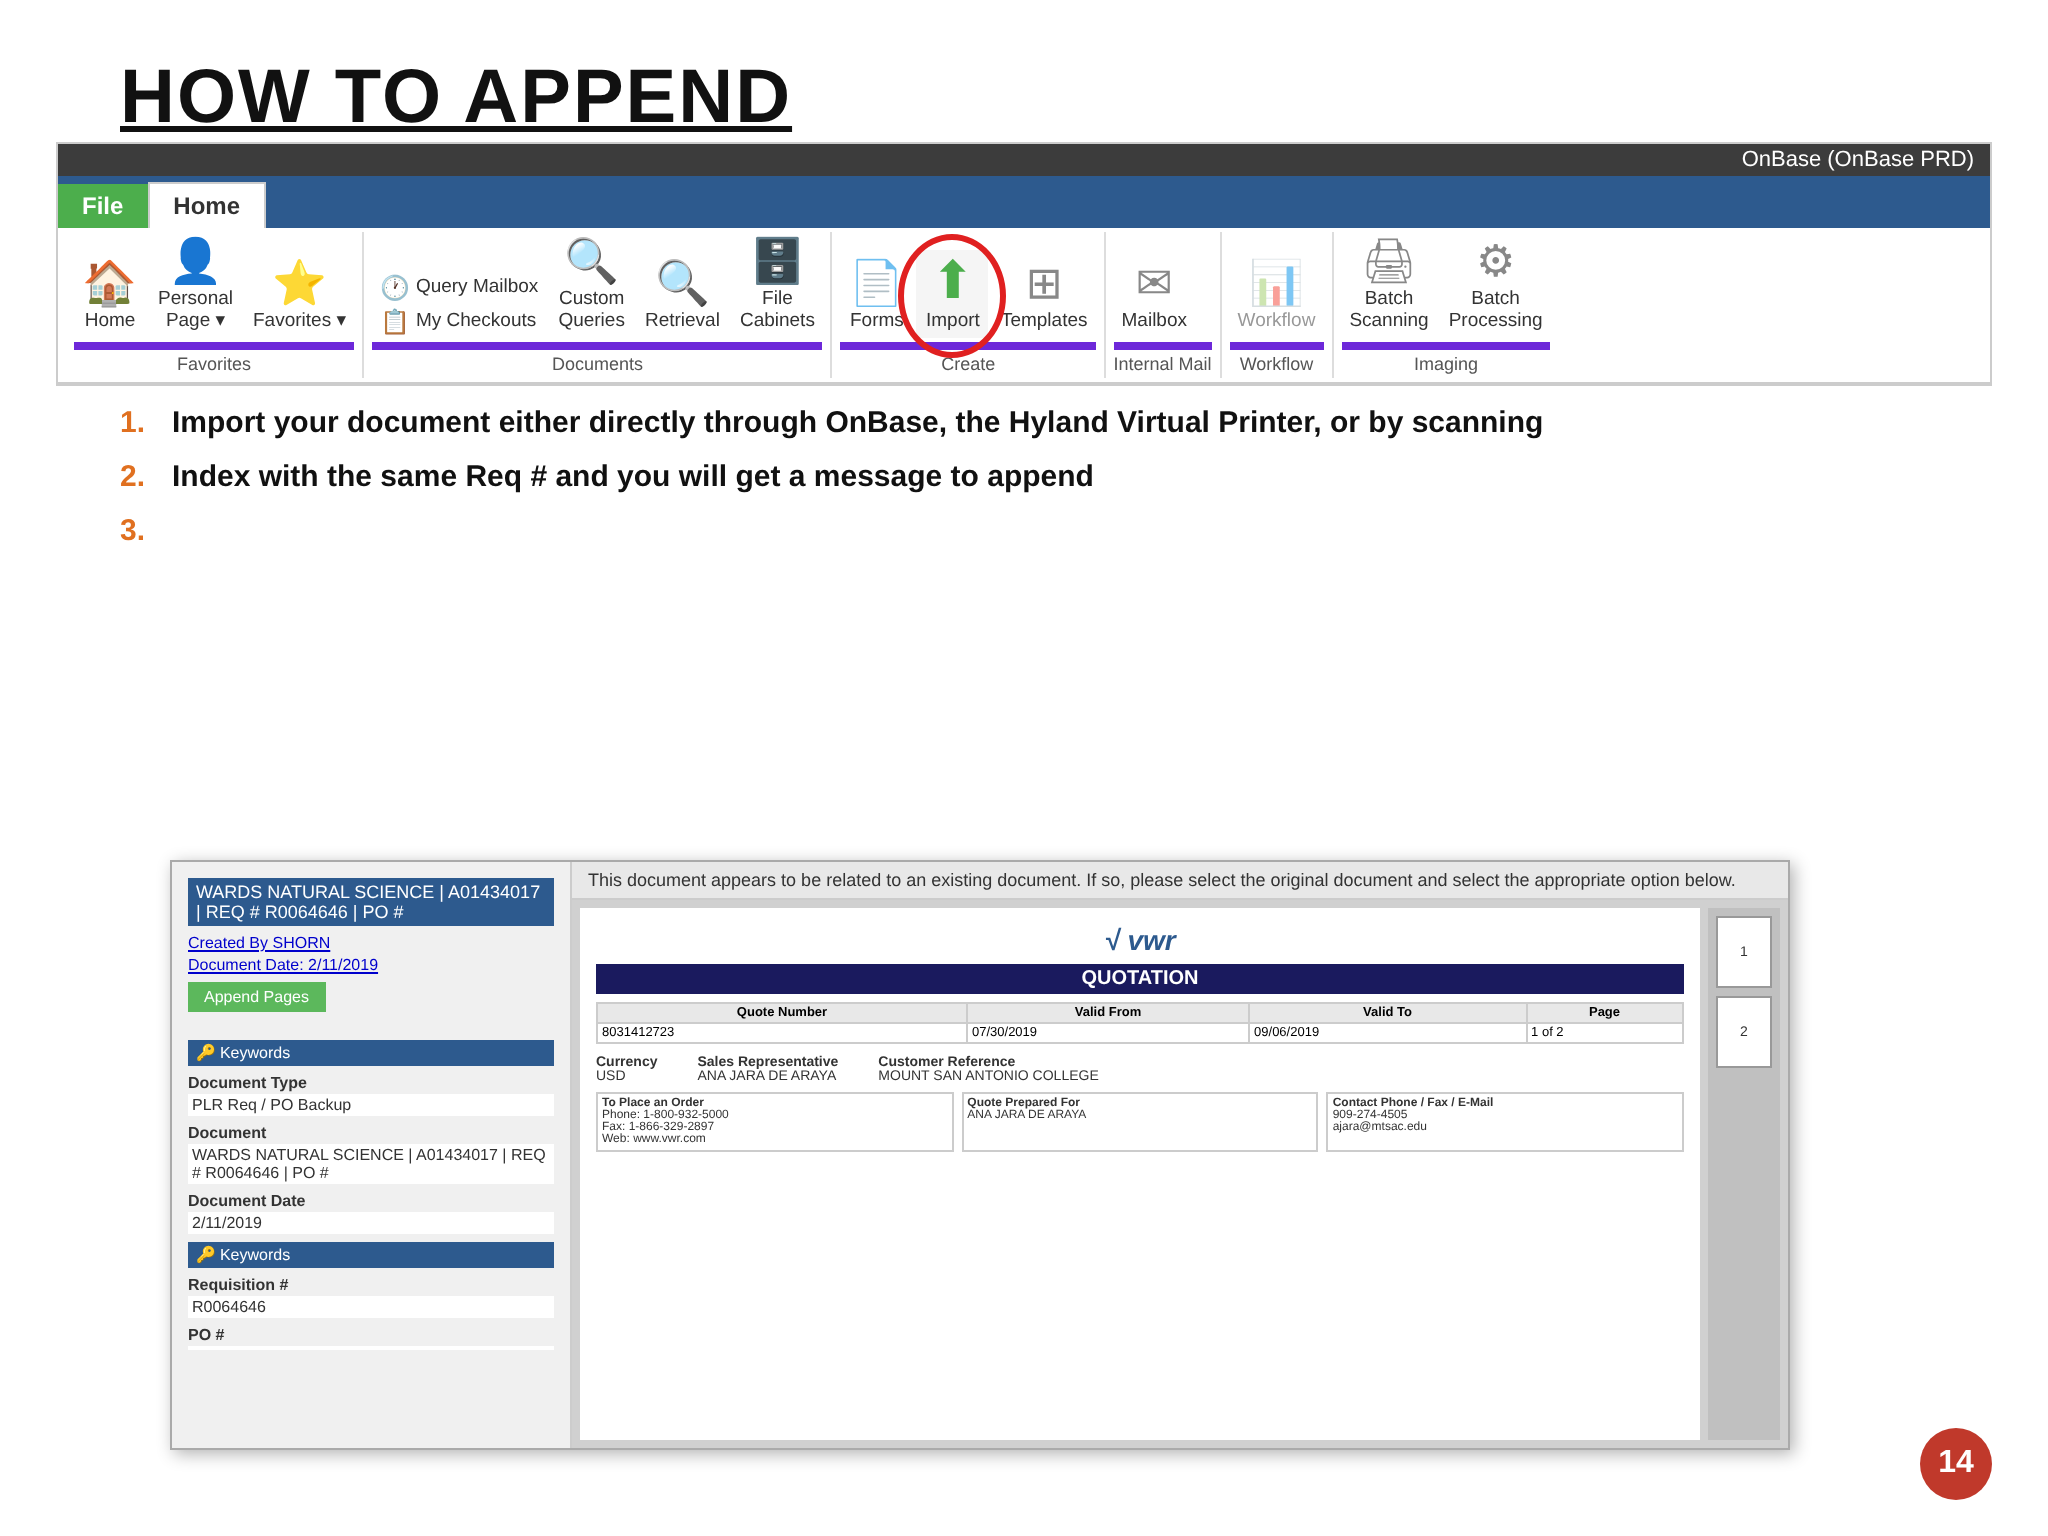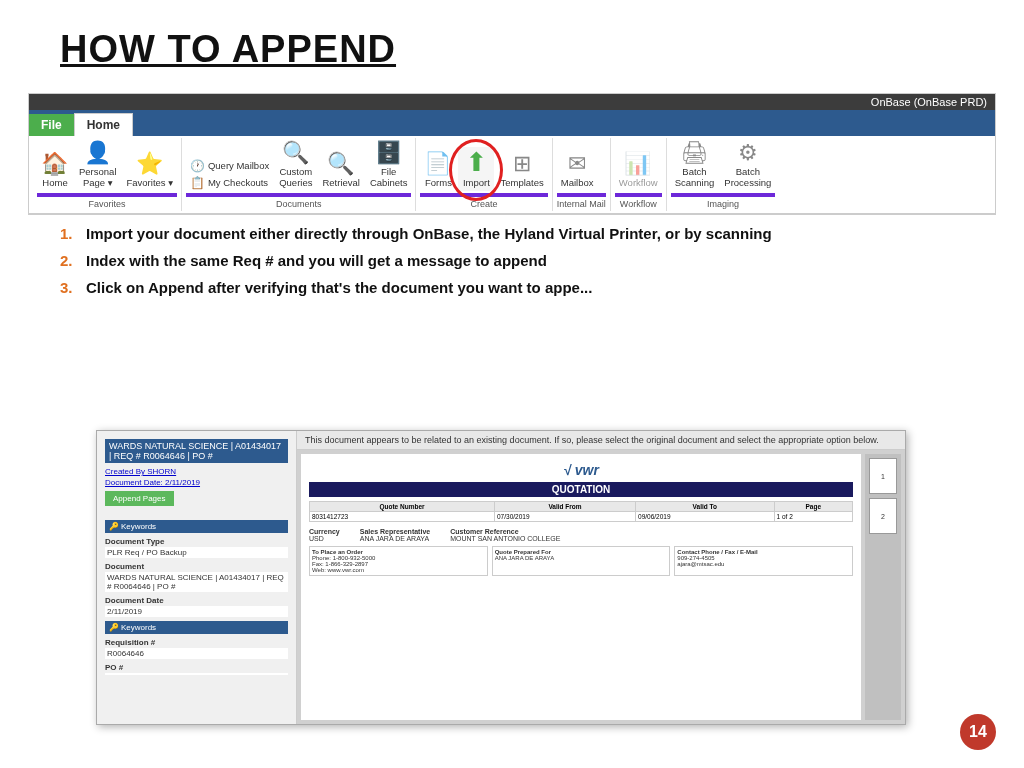--- a/index.html
+++ b/index.html
@@ -7,21 +7,21 @@
       width: 1024px;
       height: 768px;
       background: white;
       font-family: Arial, sans-serif;
       overflow: hidden;
       position: relative;
     }
 
     
     .page-title {
-      padding: 28px 60px 22px 60px;
+      padding: 28px 60px 0 60px;
       font-size: 38px;
       font-weight: 900;
       font-family: 'Arial Black', Impact, sans-serif;
       text-transform: uppercase;
       text-decoration: underline;
       color: #111;
       letter-spacing: 1px;
     }
 
     
@@ -193,21 +193,21 @@
 
     .step-text {
       color: #111;
       font-size: 15px;
       font-weight: bold;
     }
 
     
     .popup-overlay {
       position: absolute;
-      left: 96px;
+      left: 85px;
       top: 430px;
       width: 810px;
       height: 295px;
       background: white;
       border: 1px solid #aaa;
       box-shadow: 2px 2px 8px rgba(0,0,0,0.3);
       z-index: 20;
       display: flex;
       font-size: 10px;
     }
@@ -503,21 +503,20 @@
     <li class="step-item">
       <span class="step-number">1.</span>
       <span class="step-text">Import your document either directly through OnBase, the Hyland Virtual Printer, or by scanning</span>
     </li>
     <li class="step-item">
       <span class="step-number">2.</span>
       <span class="step-text">Index with the same Req # and you will get a message to append</span>
     </li>
     <li class="step-item">
       <span class="step-number">3.</span>
-      <span class="step-text">Click on Append after verifying that's the document you want to appe...</span>
     </li>
   </ol>
 </div>
 
 <div class="popup-overlay">
 
   <div class="popup-left">
     <div class="popup-left-header">
       <span>WARDS NATURAL SCIENCE | A01434017 | REQ # R0064646 | PO #</span>
     </div>

